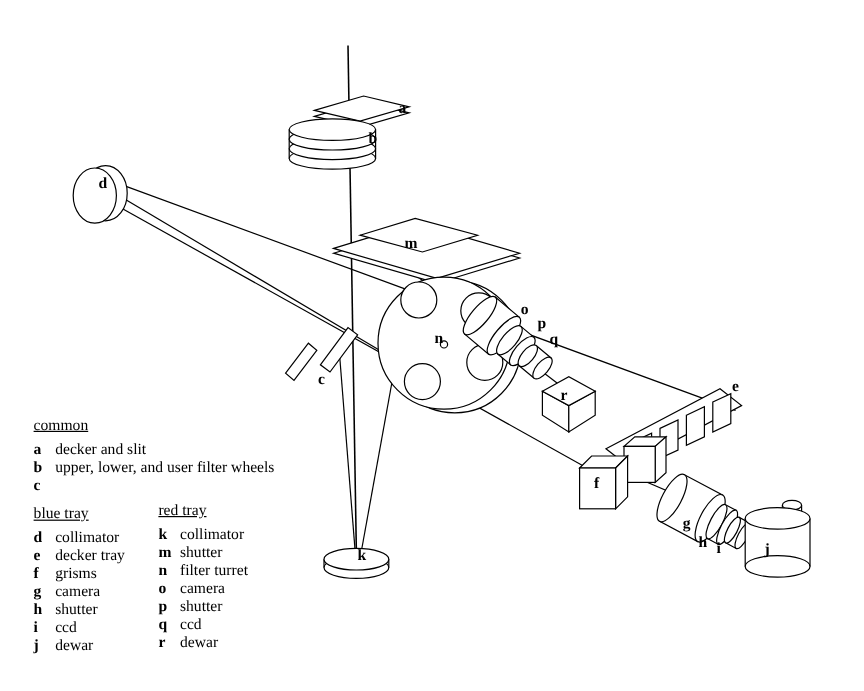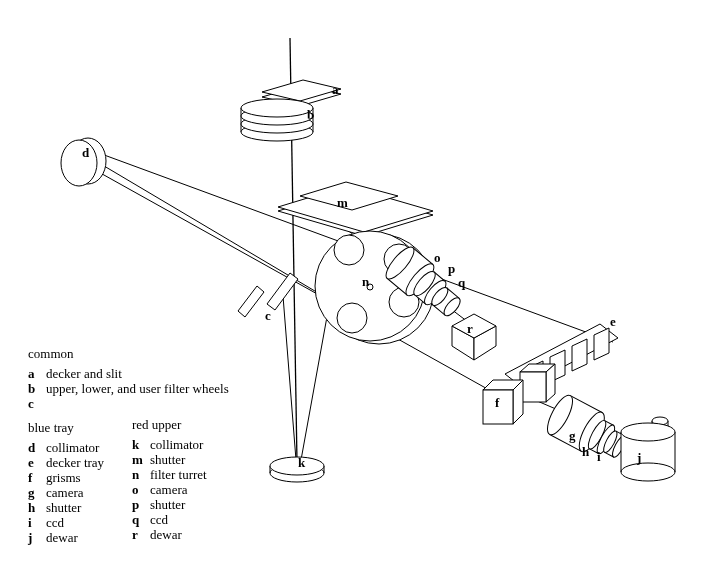--- a/index.html
+++ b/index.html
@@ -2,21 +2,21 @@
 <html><head>
 <meta charset="utf-8">
 <style>
   html,body{margin:0;padding:0;background:#fff;}
   .stage{position:relative;width:720px;height:576px;background:#fff;overflow:hidden;
          font-family:"Liberation Serif",serif;color:#000;}
   .stage svg{position:absolute;left:0;top:0;}
   .title{position:absolute;left:454px;top:112px;font-size:17px;white-space:nowrap;}
   .diagram-label{position:absolute;font-size:13px;font-weight:bold;line-height:13px;}
   .legend{position:absolute;font-size:13px;line-height:15px;}
-  .legend h3{margin:0 0 5px 0;font-size:13px;font-weight:normal;}
+  .legend h3{margin:0 0 5px 0;font-size:13px;font-weight:normal;text-decoration:underline;}
   .legend .row{display:flex;}
   .legend .key{font-weight:bold;flex:0 0 18px;}
   .legend .lbl{white-space:nowrap;}
 </style>
 </head>
 <body>
 
 <div class="stage">
 
   <svg viewBox="0 0 720 576" width="720" height="576">
@@ -199,21 +199,21 @@
       <span class="key">i</span>
       <span class="lbl">ccd</span>
     </div>
     <div class="row">
       <span class="key">j</span>
       <span class="lbl">dewar</span>
     </div>
   </div>
 
   <div class="legend" style="left:132px;top:417px">
-    <h3>red upper</h3>
+    <h3>red tray</h3>
     <div class="row">
       <span class="key">k</span>
       <span class="lbl">collimator</span>
     </div>
     <div class="row">
       <span class="key">m</span>
       <span class="lbl">shutter</span>
     </div>
     <div class="row">
       <span class="key">n</span>

